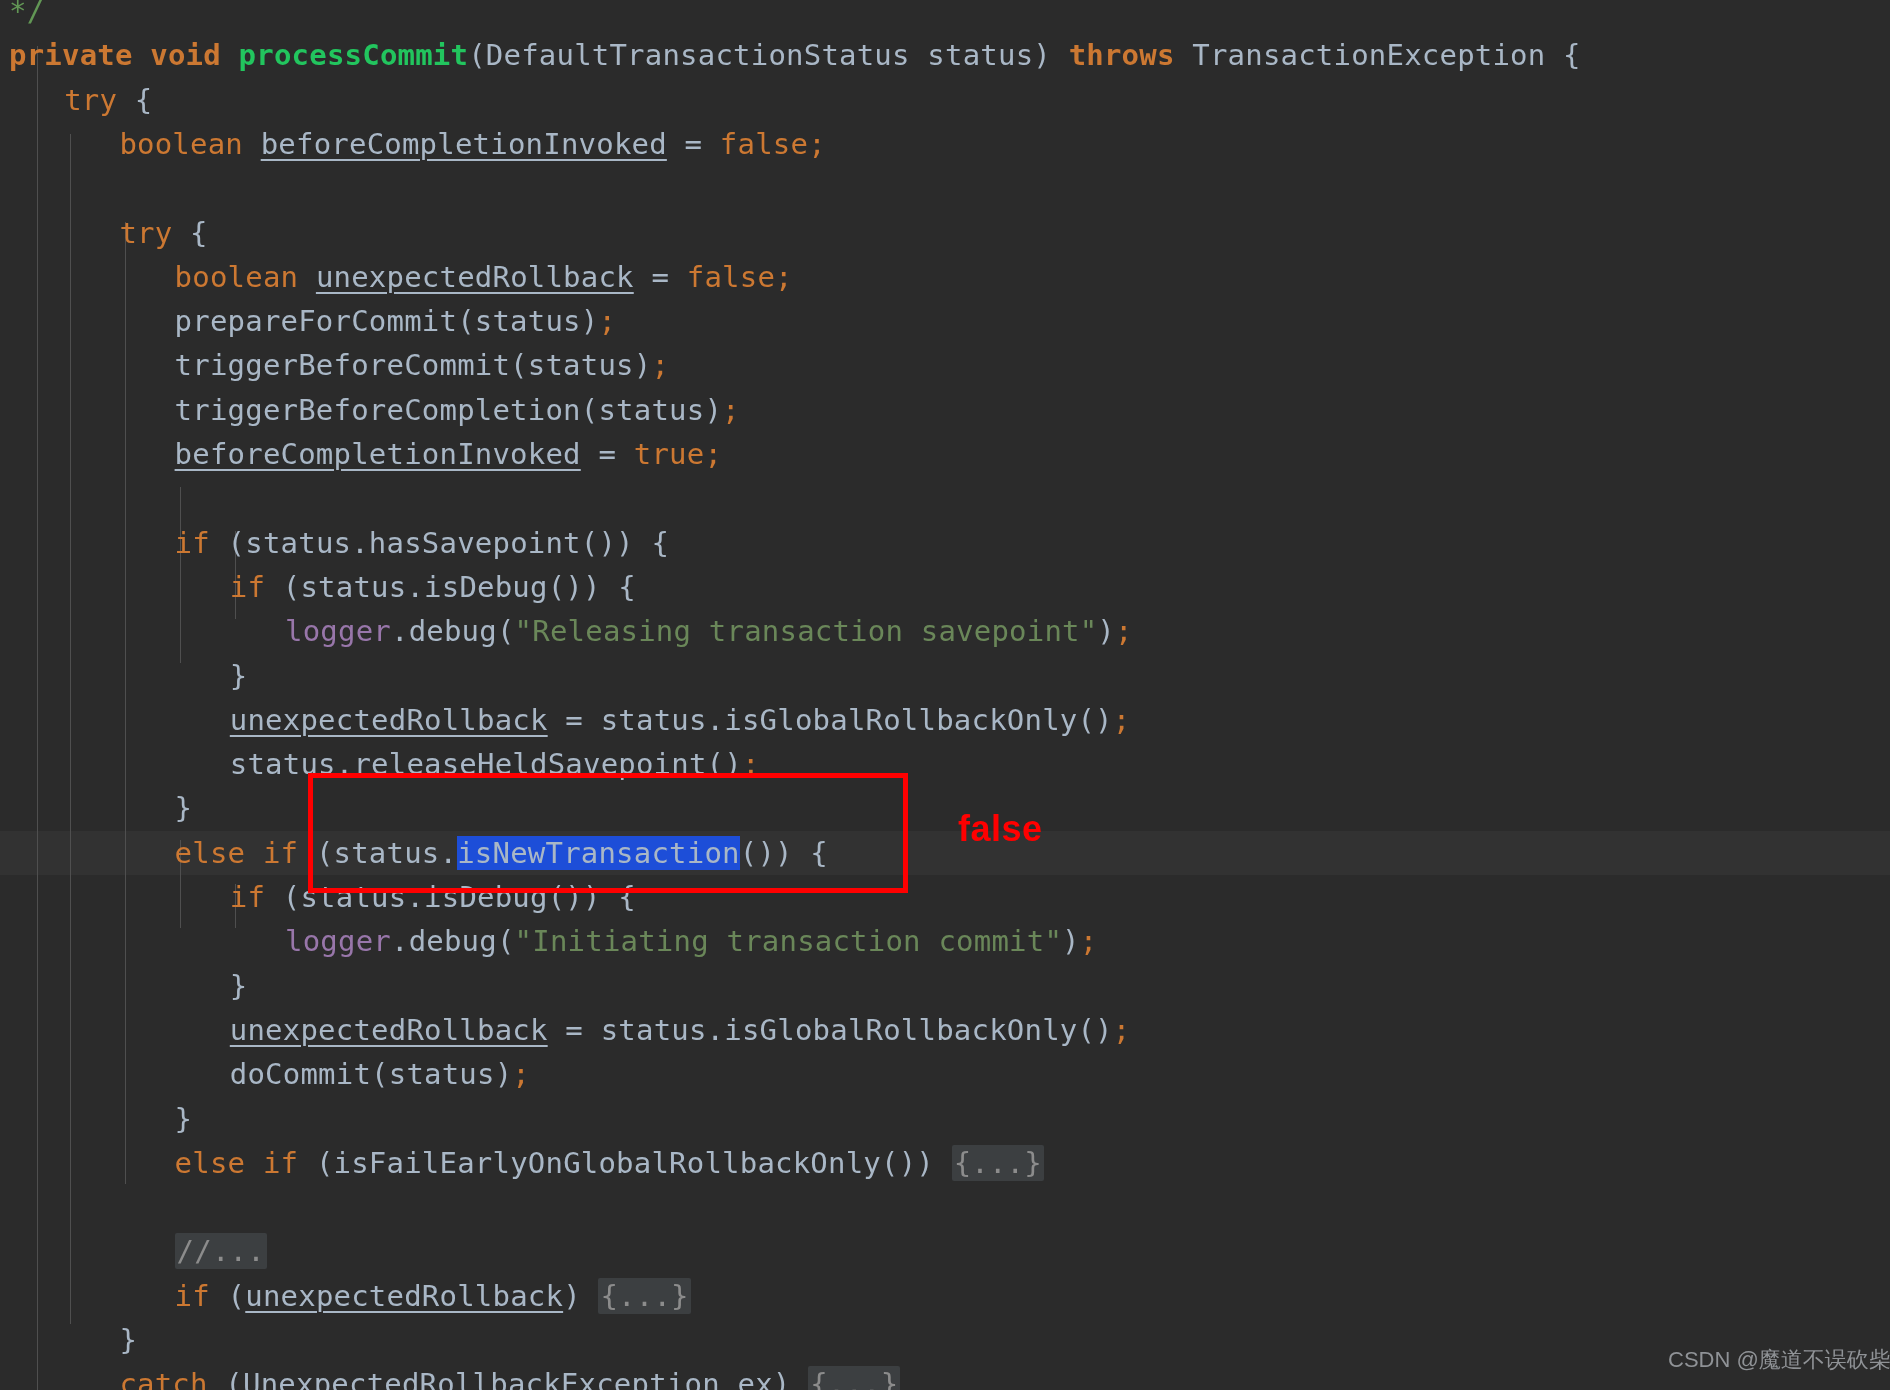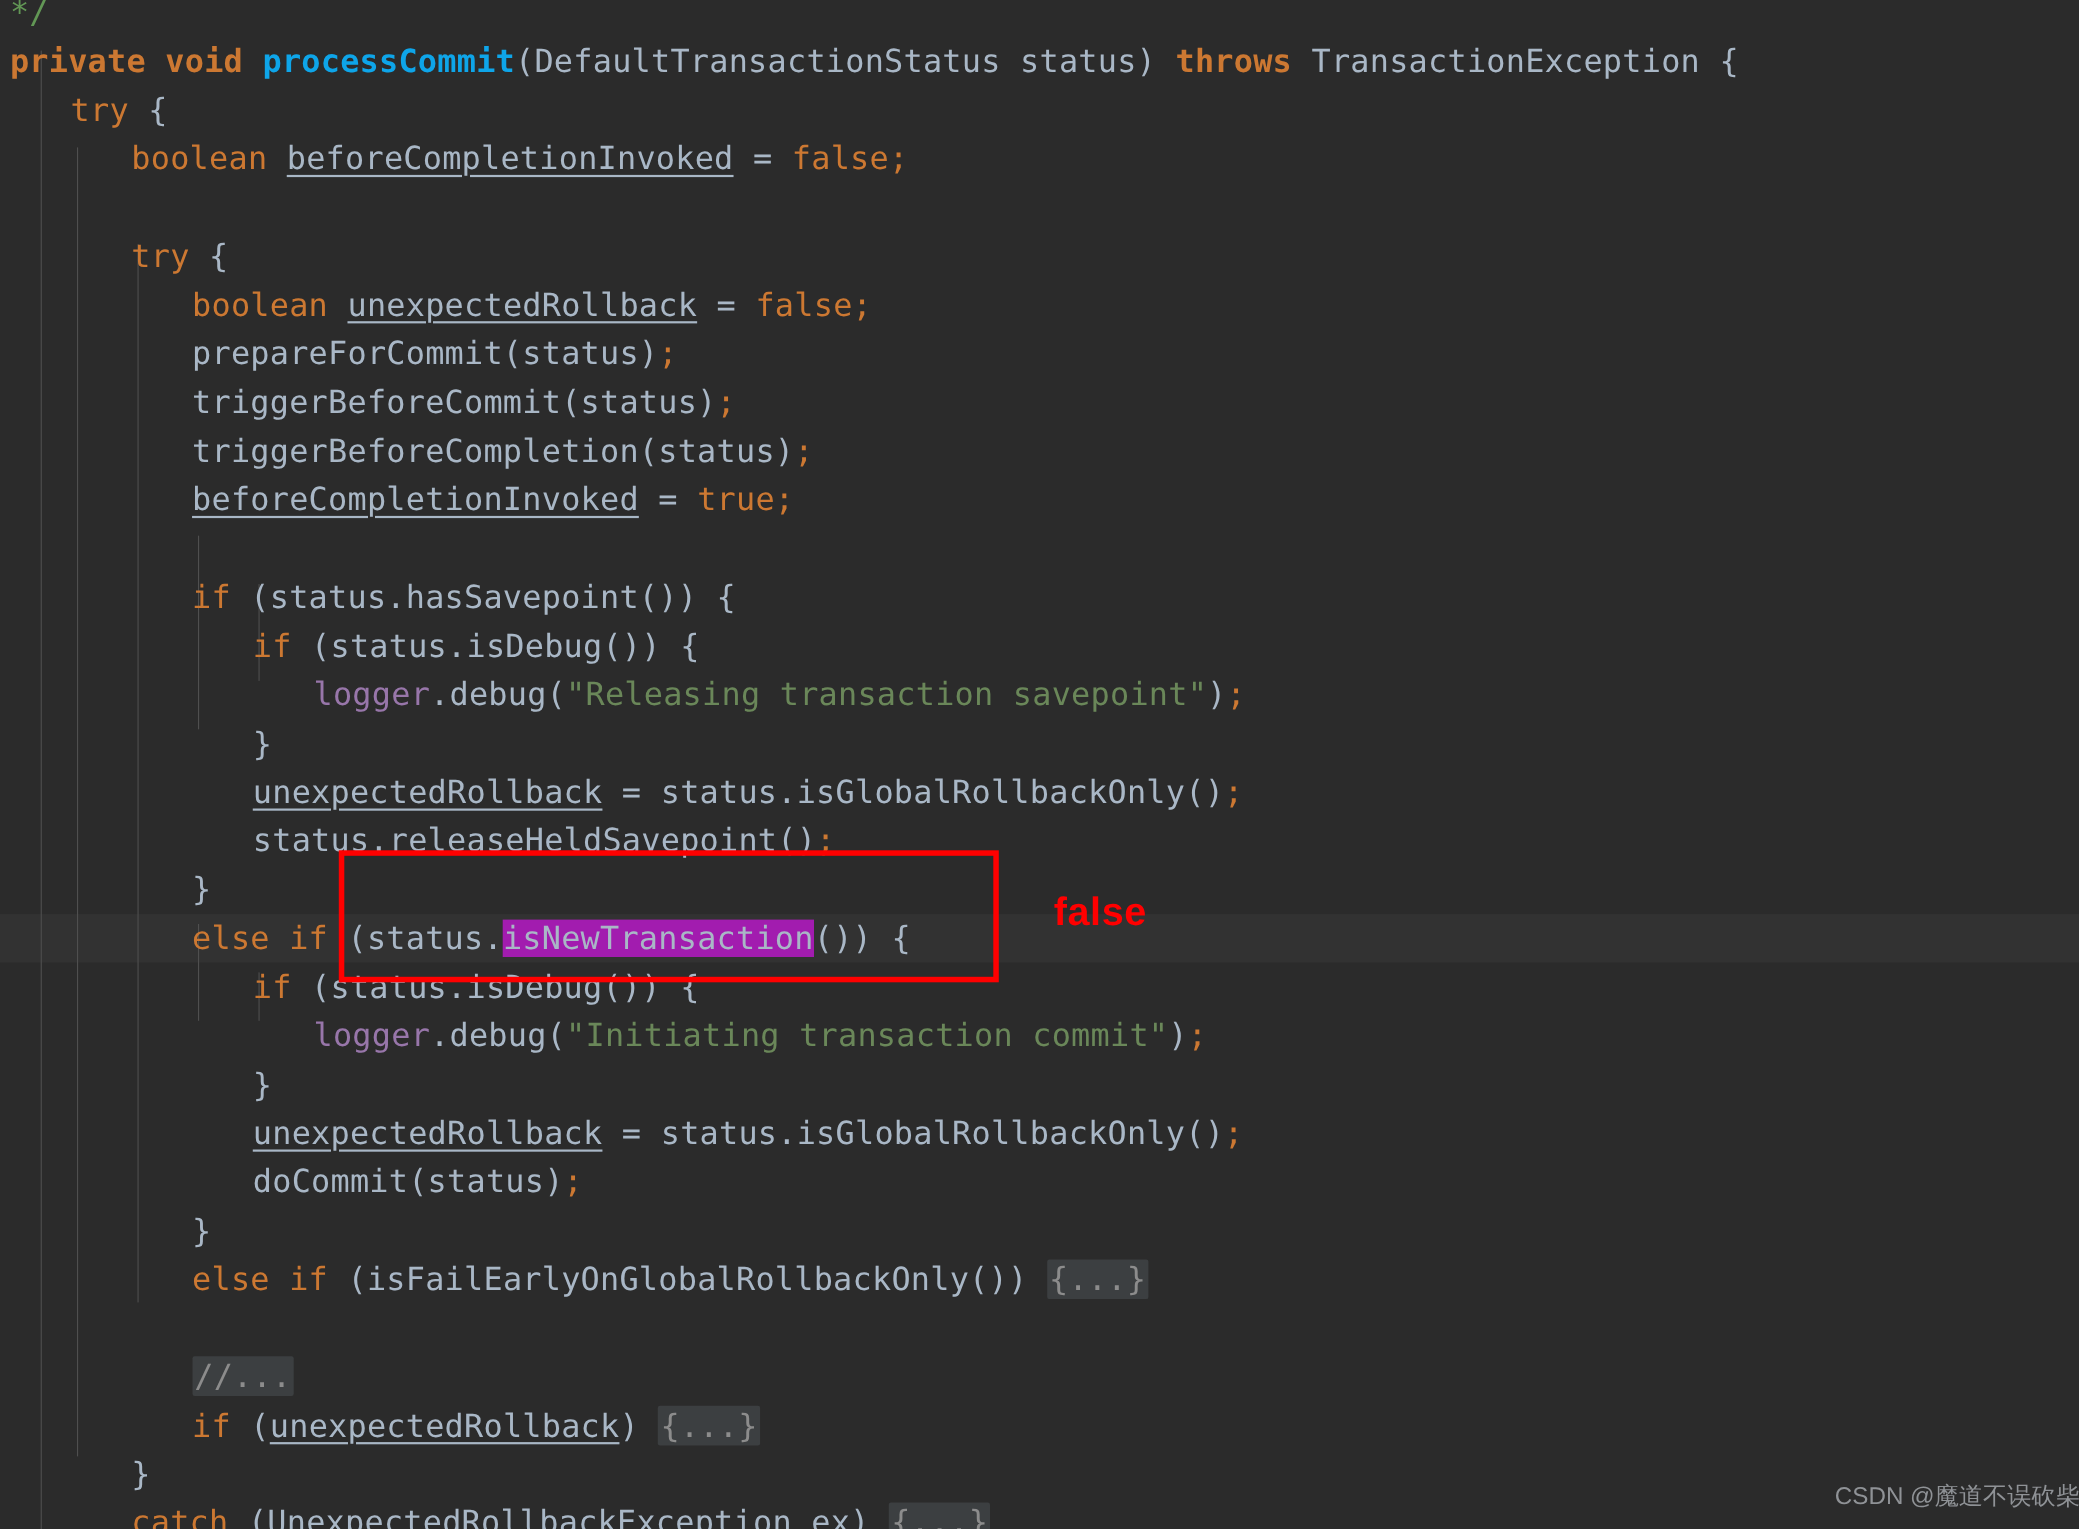--- a/index.html
+++ b/index.html
@@ -47,28 +47,28 @@
   .guide {
     position: absolute;
     width: 1px;
     background: #4f4f4f;
   }
 
   
   .kw    { color: #cc7832; }
   .kw-b  { color: #cc7832; font-weight: bold; }
   .pl    { color: #a9b7c6; }
-  .mname { color: #0ea5e9; font-weight: bold; }
+  .mname { color: #22c55e; font-weight: bold; }
   .fld   { color: #a9b7c6; text-decoration: underline; text-underline-offset: 5px; text-decoration-thickness: 2px; }
   .str   { color: #6a8759; }
   .cmt   { color: #629755; }
   .logr  { color: #9876aa; }
   .semi  { color: #cc7832; }
   .fold  { background: #3c3f41; color: #8c8c8c; border-radius: 2px; padding: 1px 2px; }
-  .sel   { background: #a21caf; }
+  .sel   { background: #1d4ed8; }
 
   
   #red-box {
     position: absolute;
     border: 5px solid #ff0000;
     z-index: 20;
     pointer-events: none;
     box-sizing: border-box;
   }
   #false-label {

